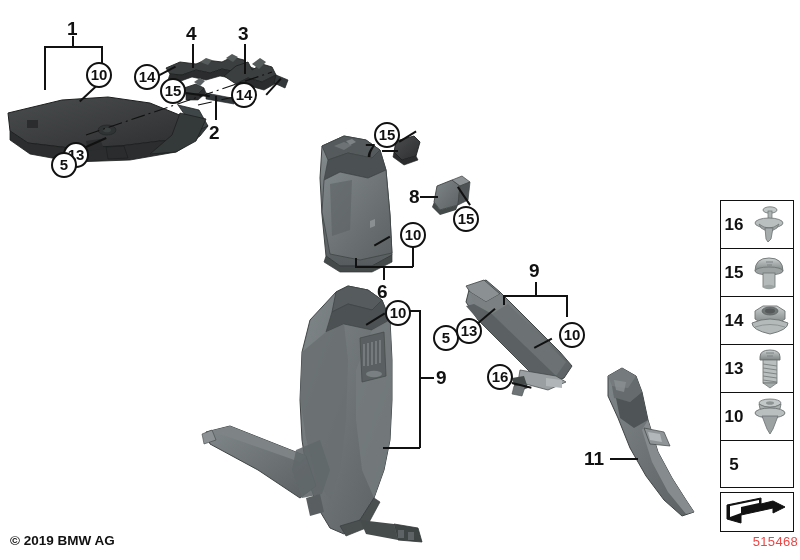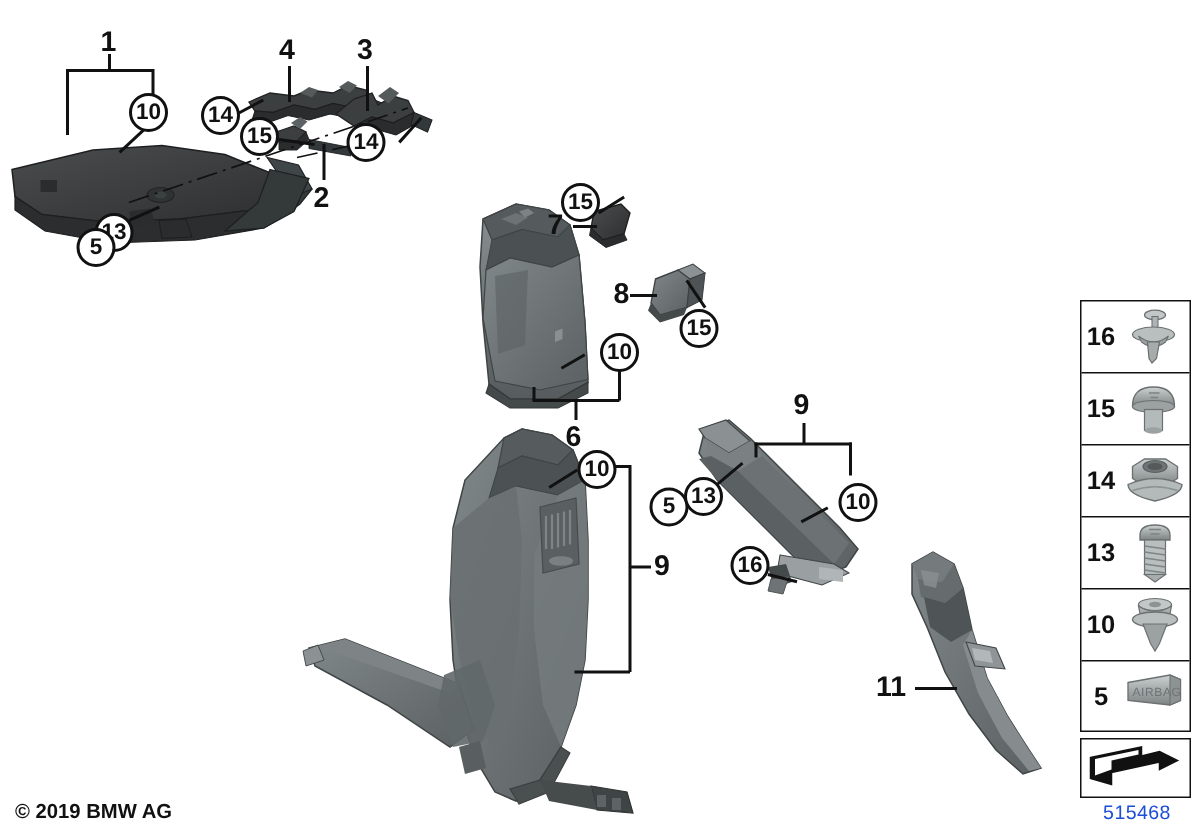--- a/index.html
+++ b/index.html
@@ -26,22 +26,22 @@
   #legend{position:absolute;left:720px;top:200px;width:74px;height:288px;
           border:1.6px solid #111;box-sizing:border-box;z-index:25;background:#fff;}
   .lrow{position:relative;height:48px;border-bottom:1.6px solid #111;box-sizing:border-box;
         display:flex;align-items:center;}
   .lrow:last-child{border-bottom:none;}
   .lnum{width:26px;text-align:center;font-size:17px;font-weight:bold;color:#111;
         flex:0 0 26px;}
   .lart{flex:1 1 auto;height:100%;position:relative;}
   #arrowbox{position:absolute;left:720px;top:492px;width:74px;height:40px;
             border:1.6px solid #111;box-sizing:border-box;z-index:25;background:#fff;}
-  #partno{position:absolute;left:718px;top:534px;width:80px;text-align:center;
-          font-size:13px;color:#1d4ed8;letter-spacing:.3px;z-index:25;}
+  #partno{position:absolute;left:718px;top:534px;width:80px;text-align:right;
+          font-size:13px;color:#ef4444;letter-spacing:.3px;z-index:25;}
   #copy{position:absolute;left:10px;top:533px;font-size:13.5px;font-weight:bold;
         color:#111;z-index:25;}
 
   svg{display:block;overflow:visible;}
 </style>
 </head>
 <body>
 
 <div id="stage">
 
@@ -365,27 +365,20 @@
           <ellipse cx="23" cy="10" rx="4" ry="1.8" fill="#8d9293"></ellipse>
           <path d="M12 11 Q23 18 34 11 L33 16 Q23 22 13 16 Z" fill="#a9aeaf" stroke="#6b7071" stroke-width=".8"></path>
           <ellipse cx="23" cy="20" rx="15" ry="5" fill="#b9bebf" stroke="#6b7071" stroke-width=".9"></ellipse>
           <path d="M15 23 L31 23 L26 36 L23 41 L20 36 Z" fill="#9ca1a2" stroke="#6b7071" stroke-width=".8"></path>
         </svg>
       </div>
     </div>
 
     <div class="lrow">
       <div class="lnum">5</div>
-      <div class="lart">
-        <svg width="46" height="40" viewBox="0 0 46 40">
-          <path d="M5 14 L33 9 L40 12 L40 26 L33 29 L5 26 Z" fill="url(#gMetal)" stroke="#6b7071" stroke-width=".9"></path>
-          <path d="M33 9 L40 12 L40 26 L33 29 Z" fill="#8d9293" stroke="#6b7071" stroke-width=".7"></path>
-          <text x="8" y="23" font-family="Liberation Sans, sans-serif" font-size="8" fill="#6e7374" letter-spacing=".4">AIRBAG</text>
-        </svg>
-      </div>
     </div>
   </div>
 
   <div id="arrowbox">
     <svg width="70" height="36" viewBox="0 0 70 36">
       <path d="M6 12 L40 5 L40 11 L52 8 L64 14 L52 20 L52 15 L20 22 L20 30 L6 26 Z" fill="#111" stroke="#111" stroke-width="1"></path>
       <path d="M9 13 L38 7 L38 10 L20 14 L20 20 L9 24 Z" fill="#fff"></path>
       <path d="M23 21 L51 16 L51 12 L60 14 L51 18 L51 17 L23 22 Z" fill="#fff" opacity="0"></path>
     </svg>
   </div>

